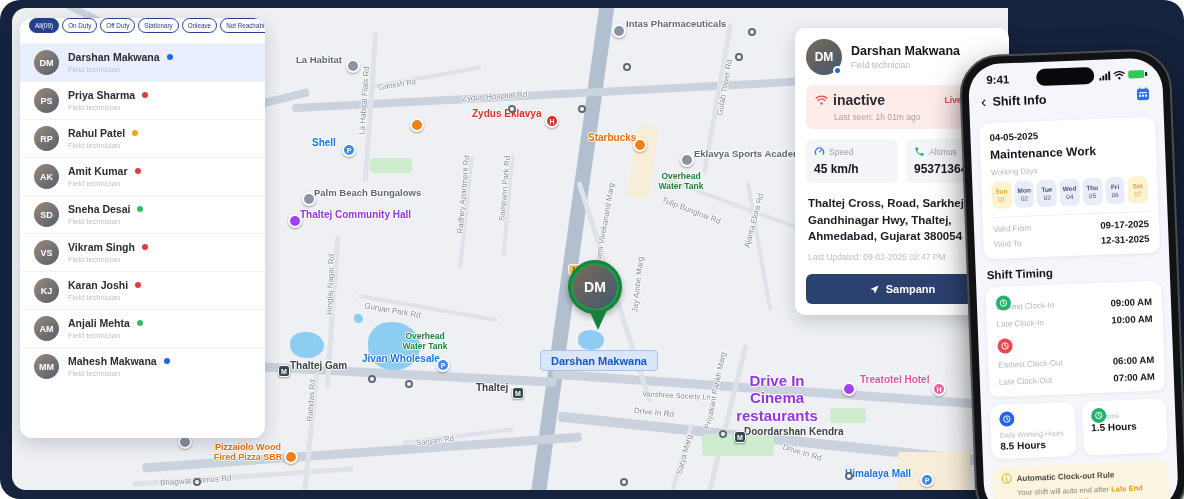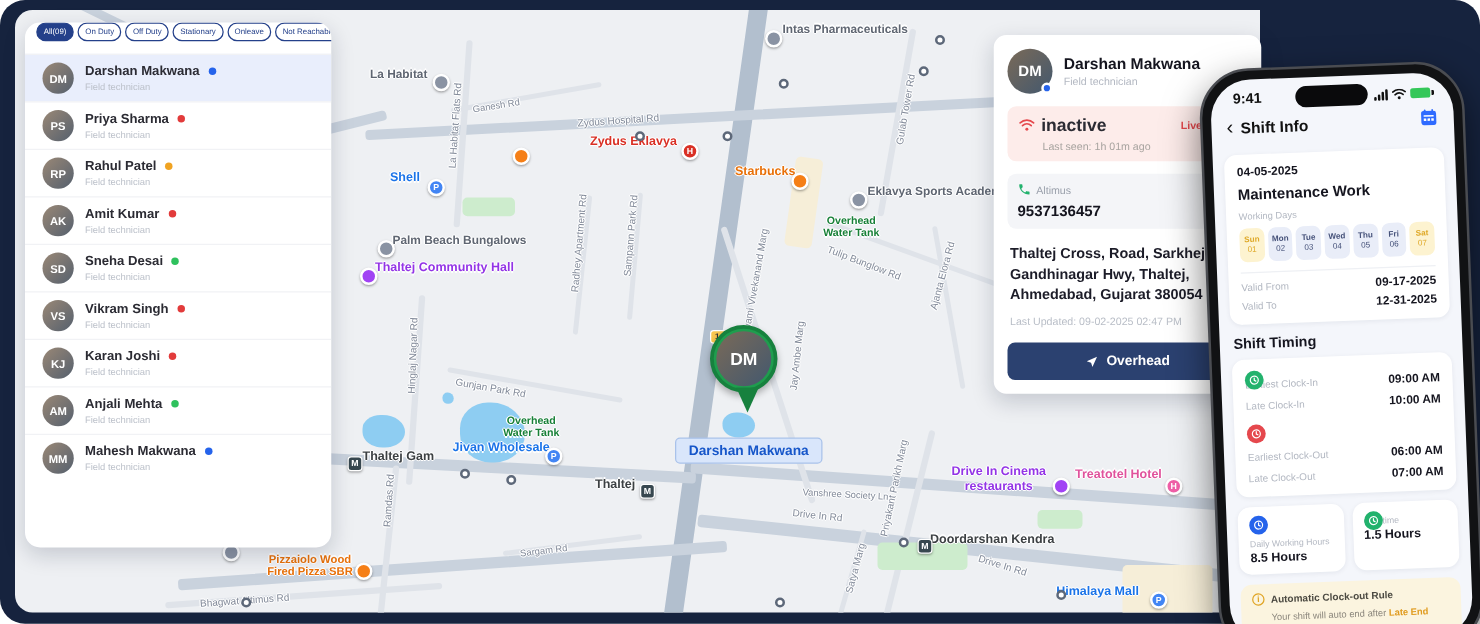--- a/index.html
+++ b/index.html
@@ -213,21 +213,21 @@
       <span class="mlab poi" style="left: 576px; top: 124px; color: rgb(232, 113, 10); font-size: 10px;">Starbucks</span>
       <span class="mlab poi" style="left: 682px; top: 140px; color: rgb(95, 102, 114); font-size: 9.5px;">Eklavya Sports Academy</span>
       <span class="mlab poi wrap" style="left: 640px; top: 164px; color: rgb(24, 128, 56); font-size: 8.5px; width: 58px;">Overhead Water Tank</span>
       <span class="mlab poi" style="left: 302px; top: 179px; color: rgb(95, 102, 114); font-size: 9.5px;">Palm Beach Bungalows</span>
       <span class="mlab poi" style="left: 288px; top: 201px; color: rgb(147, 52, 230); font-size: 10px;">Thaltej Community Hall</span>
       <span class="mlab poi wrap" style="left: 384px; top: 324px; color: rgb(24, 128, 56); font-size: 8.5px; width: 58px;">Overhead Water Tank</span>
       <span class="mlab poi" style="left: 350px; top: 345px; color: rgb(26, 115, 232); font-size: 10px;">Jivan Wholesale</span>
       <span class="mlab poi" style="left: 278px; top: 352px; color: rgb(60, 64, 67); font-size: 10px;">Thaltej Gam</span>
       <span class="mlab poi" style="left: 464px; top: 374px; color: rgb(60, 64, 67); font-size: 10px;">Thaltej</span>
       <span class="mlab poi" style="left: 732px; top: 418px; color: rgb(60, 64, 67); font-size: 10px;">Doordarshan Kendra</span>
-      <span class="mlab poi wrap" style="left: 746px; top: 364px; color: rgb(147, 52, 230); font-size: 10px; width: 82px;">Drive In Cinema restaurants</span>
+      <span class="mlab poi wrap" style="left: 724px; top: 364px; color: rgb(147, 52, 230); font-size: 15px; width: 82px;">Drive In Cinema restaurants</span>
       <span class="mlab poi" style="left: 848px; top: 366px; color: rgb(224, 82, 156); font-size: 10px;">Treatotel Hotel</span>
       <span class="mlab poi" style="left: 833px; top: 460px; color: rgb(26, 115, 232); font-size: 10px; text-align: right;">Himalaya Mall</span>
       <span class="mlab poi wrap" style="left: 192px; top: 434px; color: rgb(232, 113, 10); font-size: 9px; width: 88px;">Pizzaiolo Wood Fired Pizza SBR</span>
     </div>
 
   <div>
 
   <span class="mk mk-gray" style="left: 334px; top: 51px;">
         <i style="font-style:normal"></i>
       </span>
@@ -455,38 +455,48 @@
       <span class="banner-state">inactive</span>
       <span class="banner-live">Live status</span>
     </div>
     <div class="banner-seen">Last seen: 1h 01m ago</div>
   </div>
 
   <div class="stats">
     <div class="stat">
       <div class="stat-label">
         <svg width="11" height="11" viewBox="0 0 24 24">
+          <path d="M5 19a9 9 0 1 1 14 0" fill="none" stroke="#2563eb" stroke-width="2.4"></path>
+          <path d="M12 13l4.5-4.5" stroke="#2563eb" stroke-width="2.4" stroke-linecap="round"></path>
+        </svg>
+        <span>Speed</span>
+      </div>
+      <div class="stat-value">45 km/h</div>
+    </div>
+    <div class="stat">
+      <div class="stat-label">
+        <svg width="11" height="11" viewBox="0 0 24 24">
           <path d="M6.6 10.8c1.5 2.9 3.8 5.2 6.7 6.7l2.2-2.2c.3-.3.7-.4 1-.2 1.1.4 2.3.6 3.5.6.6 0 1 .4 1 1V20c0 .6-.4 1-1 1C10.6 21 3 13.4 3 4c0-.6.4-1 1-1h3.5c.6 0 1 .4 1 1 0 1.2.2 2.4.6 3.5.1.3 0 .7-.2 1l-2.3 2.3z" fill="#22b26d"></path>
         </svg>
         <span>Altimus</span>
       </div>
       <div class="stat-value">9537136457</div>
     </div>
   </div>
 
   <div class="loc">
     <div class="loc-addr">Thaltej Cross, Road, Sarkhej - Gandhinagar Hwy, Thaltej, Ahmedabad, Gujarat 380054</div>
     <div class="loc-upd">Last Updated: 09-02-2025 02:47 PM</div>
   </div>
 
   <button class="nav-btn">
     <svg width="11" height="11" viewBox="0 0 24 24">
       <path d="M3 11L21 3l-8 18-2.4-7.6L3 11z" fill="#fff"></path>
     </svg>
-    <span>Overhead</span>
+    <span>Sampann</span>
   </button>
 </div>
 
 <div class="phone">
   <div class="bezel">
     <div class="screen">
       <div class="island"></div>
       <div class="pstatus">
         <span class="ptime">9:41</span>
         <span class="picons">

